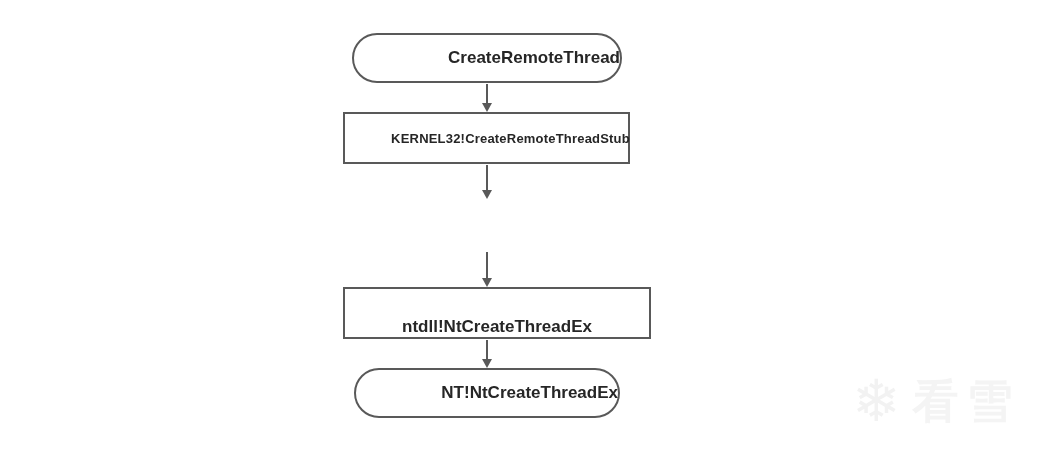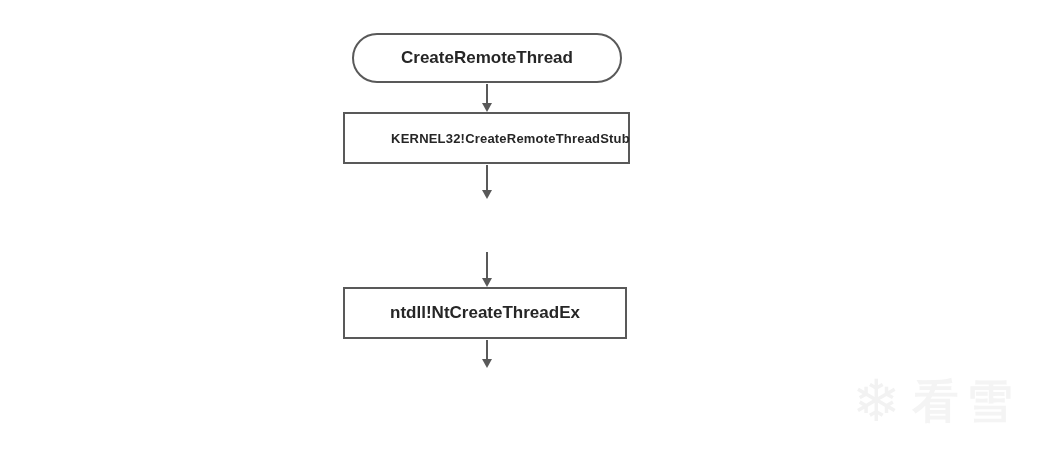--- a/index.html
+++ b/index.html
@@ -16,28 +16,28 @@
     box-sizing: border-box;
     border: 2px solid #595959;
     background: #ffffff;
     display: flex;
     align-items: center;
     justify-content: center;
     color: #262626;
     text-align: center;
     white-space: nowrap;
   }
-  .stadium { border-radius: 26px; }
+  .stadium { border-radius: 26px; justify-content: flex-end; }
   .label-big { font-size: 17px; font-weight: bold; }
   .label-small { font-size: 13px; font-weight: 600; letter-spacing: 0.2px; }
 
   .node-1 { left: 352px; top: 33px;  width: 270px; height: 50px; }
   .node-2 { left: 343px; top: 112px; width: 287px; height: 52px; padding-left: 48px; }
   .node-3 { left: 343px; top: 199px; width: 287px; height: 52px; }
-  .node-4 { left: 343px; top: 287px; width: 284px; height: 52px; }
+  .node-4 { left: 343px; top: 287px; width: 308px; height: 52px; align-items: flex-end; }
   .node-5 { left: 354px; top: 368px; width: 266px; height: 50px; }
 
   .arrow {
     position: absolute;
     width: 2px;
     background: #595959;
   }
   .arrow::after {
     content: "";
     position: absolute;
@@ -92,19 +92,22 @@
 
 
   <div class="arrow arrow-3"></div>
 
   <div class="node label-big node-4">
     <span>ntdll!NtCreateThreadEx</span>
   </div>
 
   <div class="arrow arrow-4"></div>
 
+  <div class="node stadium label-big node-5">
+    <span>NT!NtCreateThreadEx</span>
+  </div>
 
   <div class="watermark">
     <span class="flake">❄</span>
     <span class="wm-text">看雪</span>
   </div>
 
 </div>
 
 </body></html>

